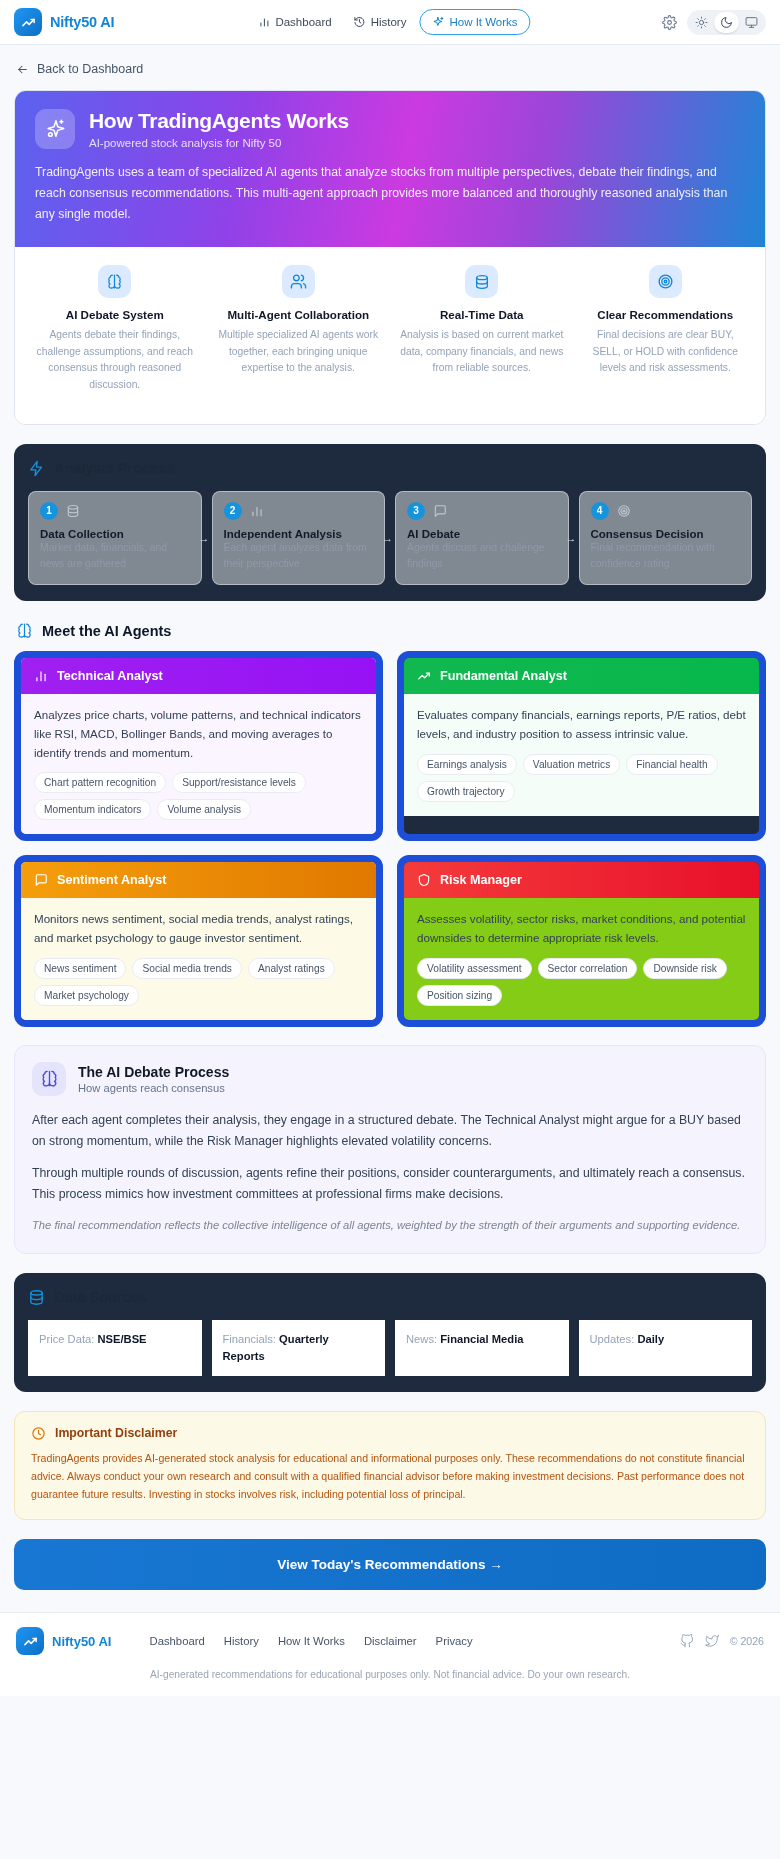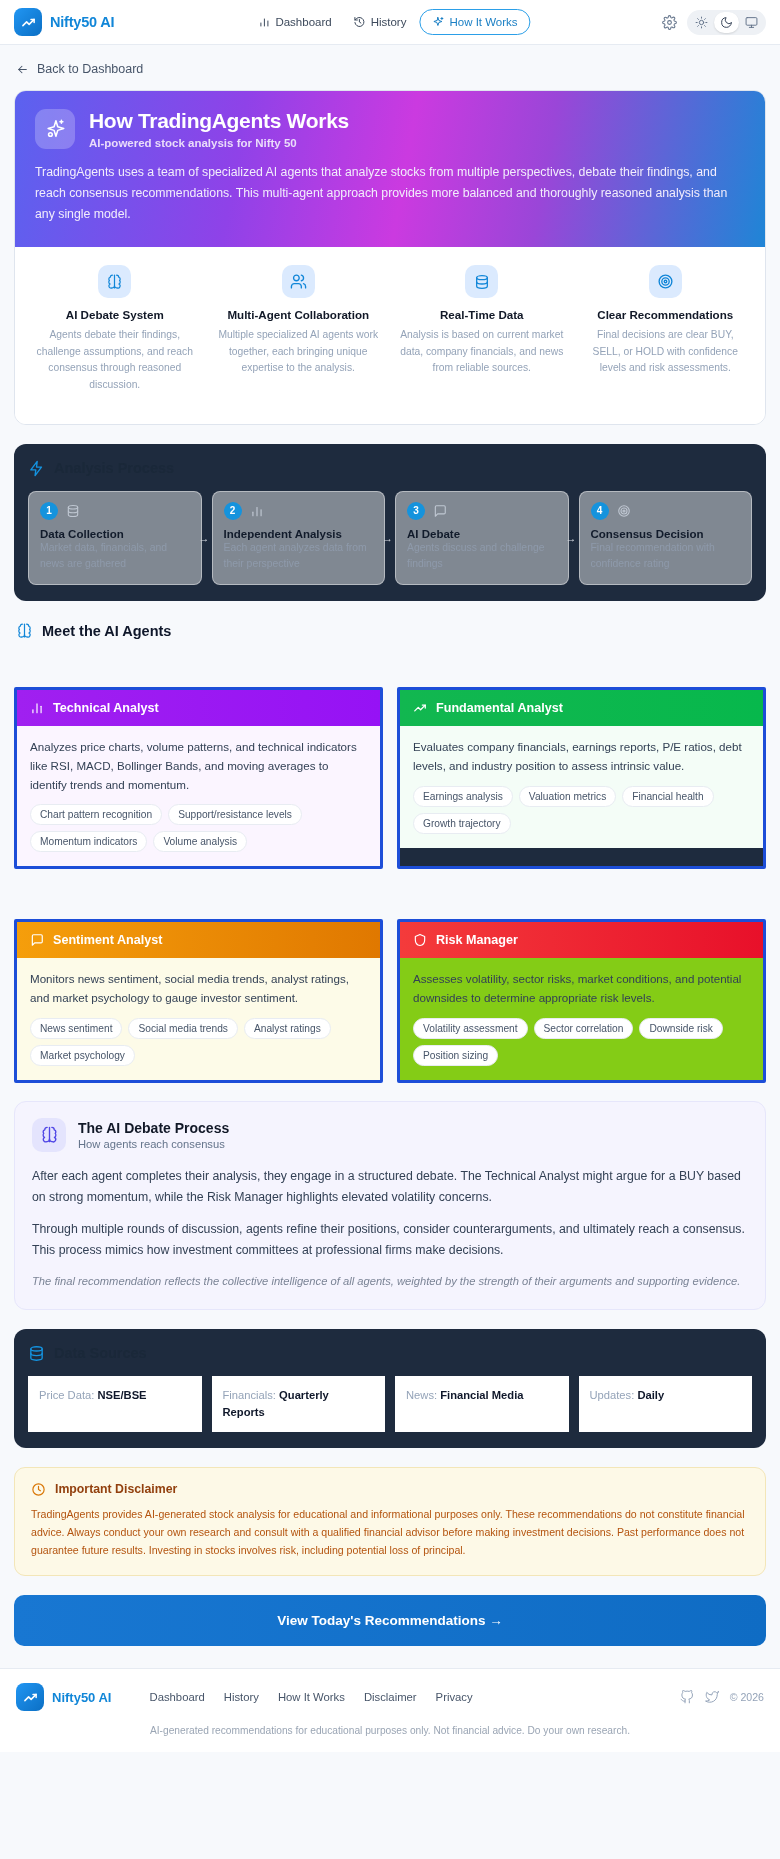--- a/index.html
+++ b/index.html
@@ -73,21 +73,21 @@
     color: #fff;
   }
   .hero-head { display: flex; align-items: center; gap: 14px; }
   .hero-icon {
     width: 40px; height: 40px; border-radius: 11px;
     background: rgba(255,255,255,.23);
     display: flex; align-items: center; justify-content: center;
     flex: 0 0 auto;
   }
   .hero-title { font-size: 21px; font-weight: bold; letter-spacing: -.3px; line-height: 1.15; }
-  .hero-sub { font-size: 11.5px; color: #eadcfa; margin-top: 3px; font-weight: bold; }
+  .hero-sub { font-size: 11.5px; color: #eadcfa; margin-top: 3px; }
   .hero-desc { margin-top: 13px; font-size: 12.3px; line-height: 1.72; color: #f2edfc; }
 
   .hero-bottom {
     display: grid; grid-template-columns: repeat(4,1fr);
     padding: 18px 8px 30px 8px; background: #fff;
   }
   .feat { text-align: center; padding: 0 10px; }
   .feat-ic {
     width: 33px; height: 33px; border-radius: 10px; background: #dbeafe;
     margin: 0 auto 9px auto; display:flex;align-items:center;justify-content:center;
@@ -119,21 +119,21 @@
   .arrow {
     position: absolute; right: -9px; top: 50%; transform: translateY(-50%);
     color: #d9dde3; font-size: 11px; line-height: 1;
   }
 
   
   .sec-head { display:flex; align-items:center; gap:9px; margin: 21px 0 12px 2px; }
   .sec-head .ttl { font-size: 14.5px; font-weight: bold; color: #0f172a; }
 
   .agents { display: grid; grid-template-columns: 1fr 1fr; gap: 14px; }
-  .agent { border-radius: 2px; overflow: hidden; border: 3px solid #1d4ed8; margin-top: 36px; }
+  .agent { border-radius: 12px; overflow: hidden; border: 7px solid #1d4ed8; }
   .agent-hd {
     padding: 11px 13px; display: flex; align-items: center; gap: 9px;
     color: #fff; font-size: 12.6px; font-weight: bold;
   }
   .agent-bd { padding: 12px 13px 14px 13px; }
   .agent-desc { font-size: 11.6px; line-height: 1.62; color: #334155; }
   .tags { display: flex; flex-wrap: wrap; gap: 6px; margin-top: 10px; }
   .tag {
     background: #fff; border: 1px solid #e8ecf2; border-radius: 12px;
     padding: 4px 9px; font-size: 10.2px; color: #475569;

